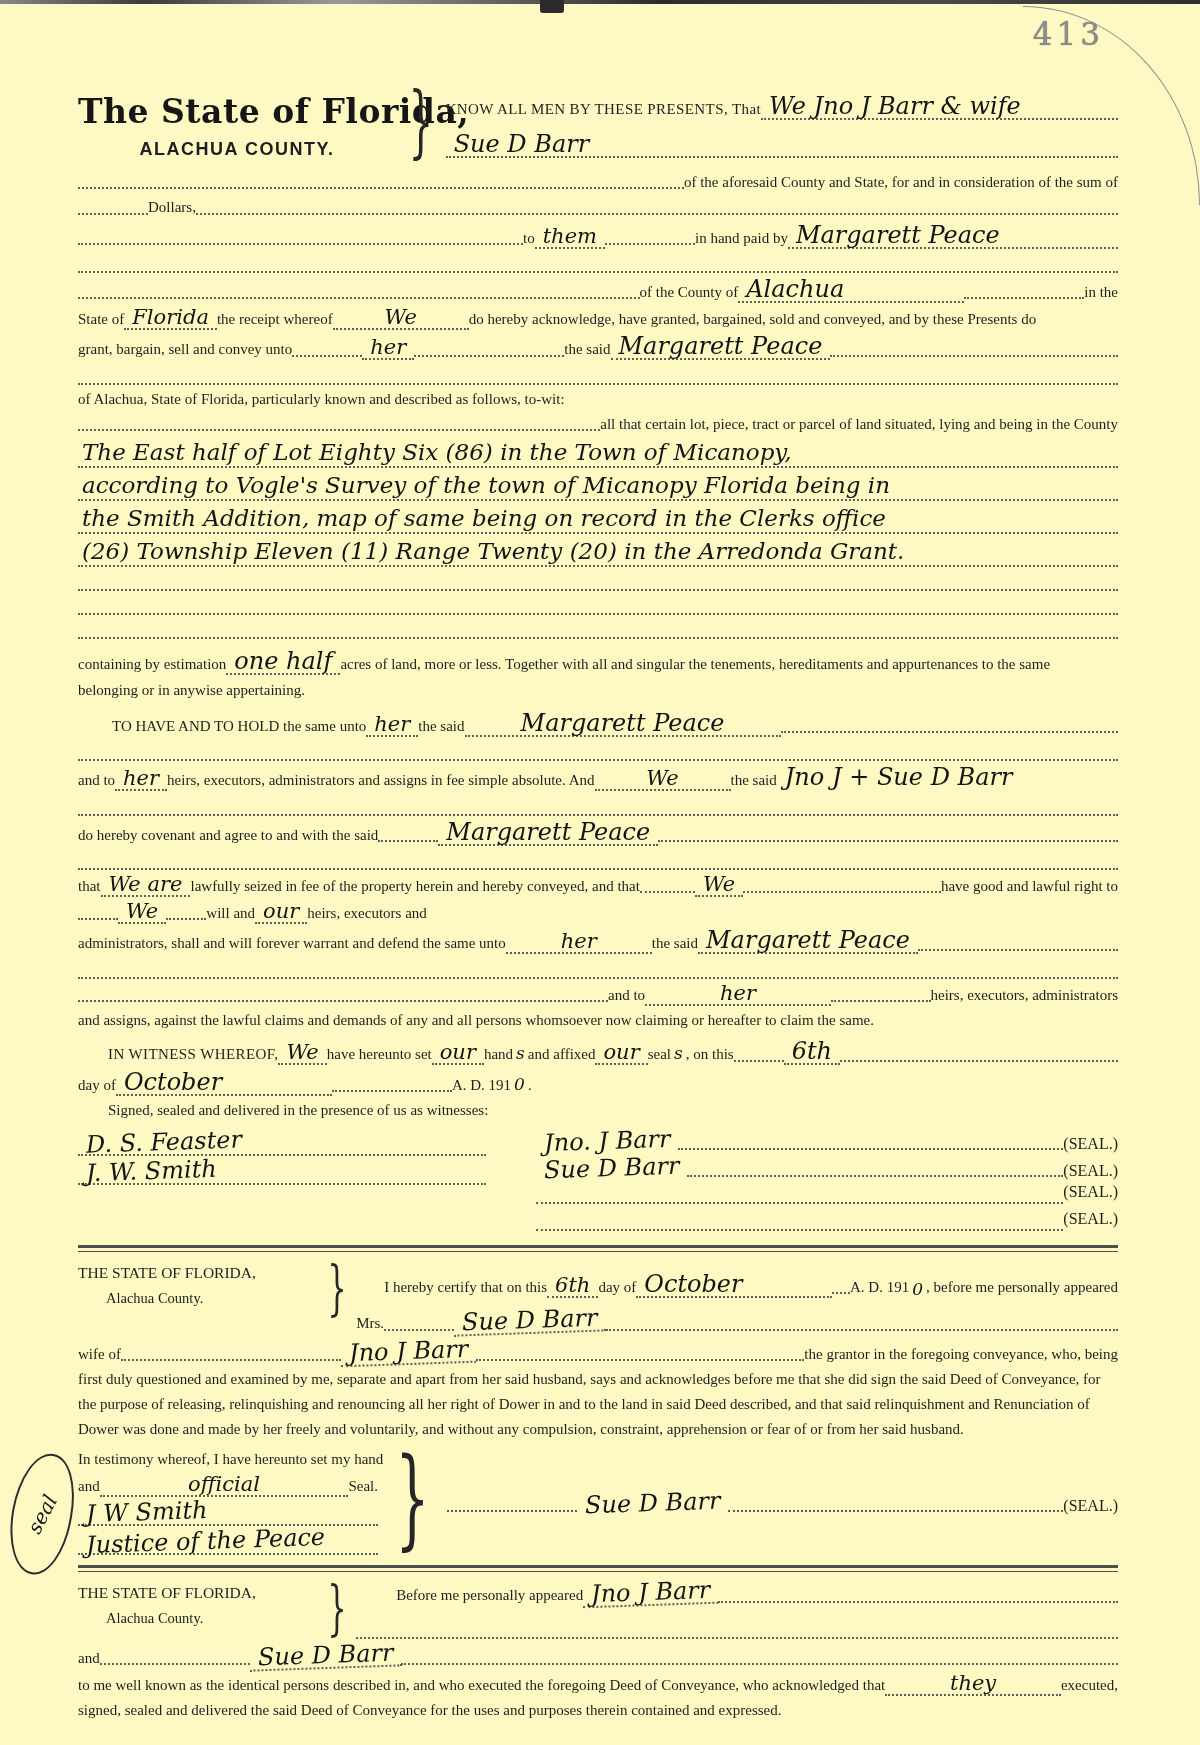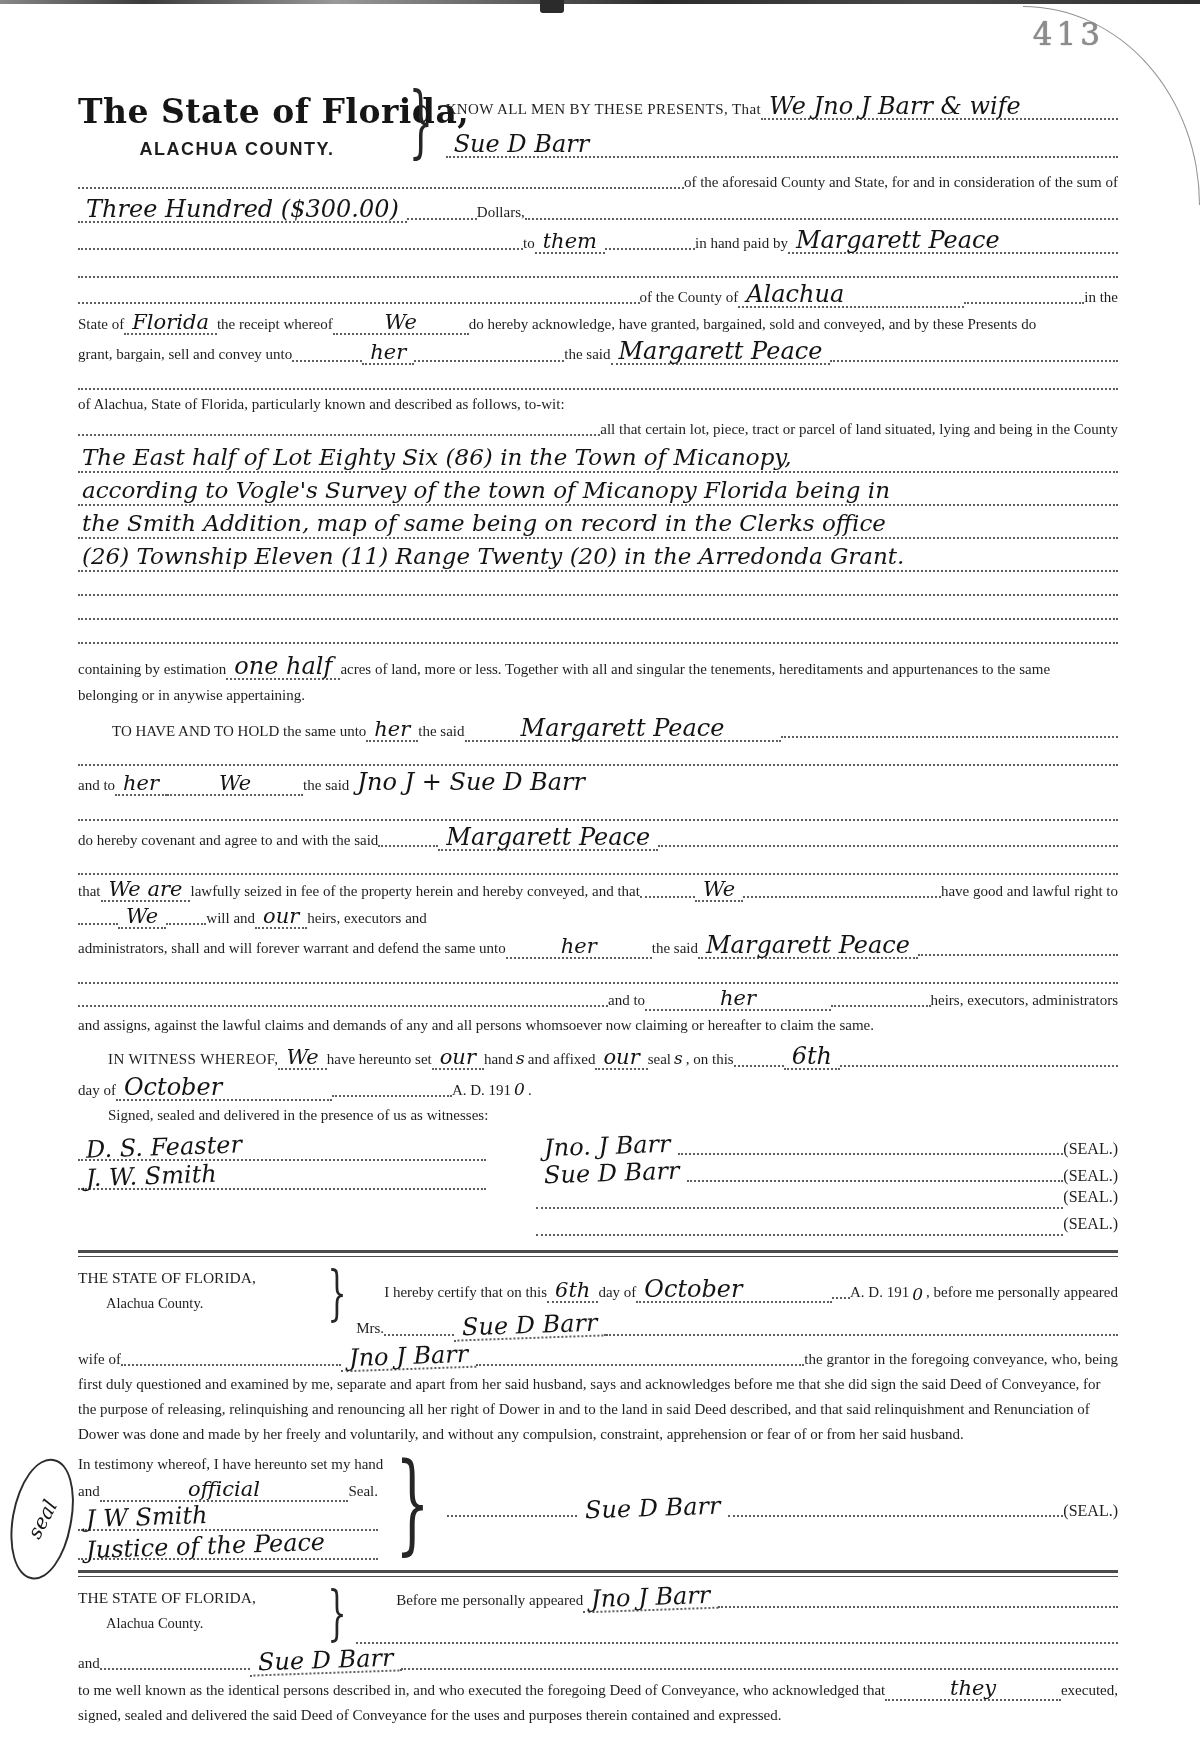--- a/index.html
+++ b/index.html
@@ -1,16 +1,16 @@
 <!DOCTYPE html>
 <html><head>
 <meta charset="utf-8">
 <style>
   html,body{margin:0;padding:0;background:#e9e9e5;}
-  .page{width:1200px;height:1745px;position:relative;background:#ffffff;margin:0 auto;
+  .page{width:1200px;height:1745px;position:relative;background:#fef9c3;margin:0 auto;
         font-family:"Liberation Serif",serif;color:#1e1e1e;overflow:hidden;}
   .scan-top{position:absolute;top:0;left:0;width:100%;height:4px;
         background:linear-gradient(90deg,#888 0%,#3a3a3a 12%,#999 28%,#2c2c2c 55%,#4a4a4a 78%,#2e2e2e 100%);}
   .scan-blob{position:absolute;top:0;left:540px;width:24px;height:13px;background:#2b2b2b;border-radius:0 0 3px 3px;}
   .corner-curve{position:absolute;top:6px;right:0;width:176px;height:198px;
         border-top:1.5px solid #8f8f8f;border-right:1.5px solid #8f8f8f;border-top-right-radius:100%;}
   .page-number{position:absolute;top:16px;right:96px;font-family:"DejaVu Serif",serif;
         font-size:31px;letter-spacing:4px;color:#8d8d8d;text-shadow:0 0 1px #555;}
   .content{position:absolute;left:78px;right:82px;top:86px;}
   .row{display:flex;align-items:baseline;margin-top:4px;font-size:15px;line-height:1.42;}
@@ -79,21 +79,20 @@
           <span class="hw u lg" style="flex:1;">Sue D Barr</span>
         </div>
       </div>
     </div>
 
     <div class="row" style="margin-top:12px;">
       <span class="fill"></span>
       <span class="p">of the aforesaid County and State, for and in consideration of the sum of</span>
     </div>
     <div class="row">
-      <span class="hw u lg">Three Hundred ($300.00)</span>
       <span class="fill" style="flex:0 0 70px;"></span>
       <span class="p">Dollars,</span>
       <span class="fill"></span>
     </div>
     <div class="row">
       <span class="fill" style="flex:0 0 445px;"></span>
       <span class="p">to</span>
       <span class="hw u">them</span>
       <span class="fill" style="flex:0 0 90px;"></span>
       <span class="p">in hand paid by</span>
@@ -154,20 +153,21 @@
       <span class="p">TO HAVE AND TO HOLD the same unto</span>
       <span class="hw u">her</span>
       <span class="p">the said</span>
       <span class="hw u lg" style="flex:0 0 300px;text-align:center;">Margarett Peace</span>
       <span class="fill"></span>
     </div>
     <div class="blank"></div>
     <div class="row">
       <span class="p">and to</span>
       <span class="hw u">her</span>
+      <span class="p">heirs, executors, administrators and assigns in fee simple absolute.  And</span>
       <span class="hw u" style="flex:0 0 120px;text-align:center;">We</span>
       <span class="p">the said</span>
       <span class="hw lg" style="flex:1;">Jno J + Sue D Barr</span>
     </div>
     <div class="blank"></div>
     <div class="row">
       <span class="p">do hereby covenant and agree to and with the said</span>
       <span class="fill" style="flex:0 0 60px;"></span>
       <span class="hw u lg">Margarett Peace</span>
       <span class="fill"></span>

